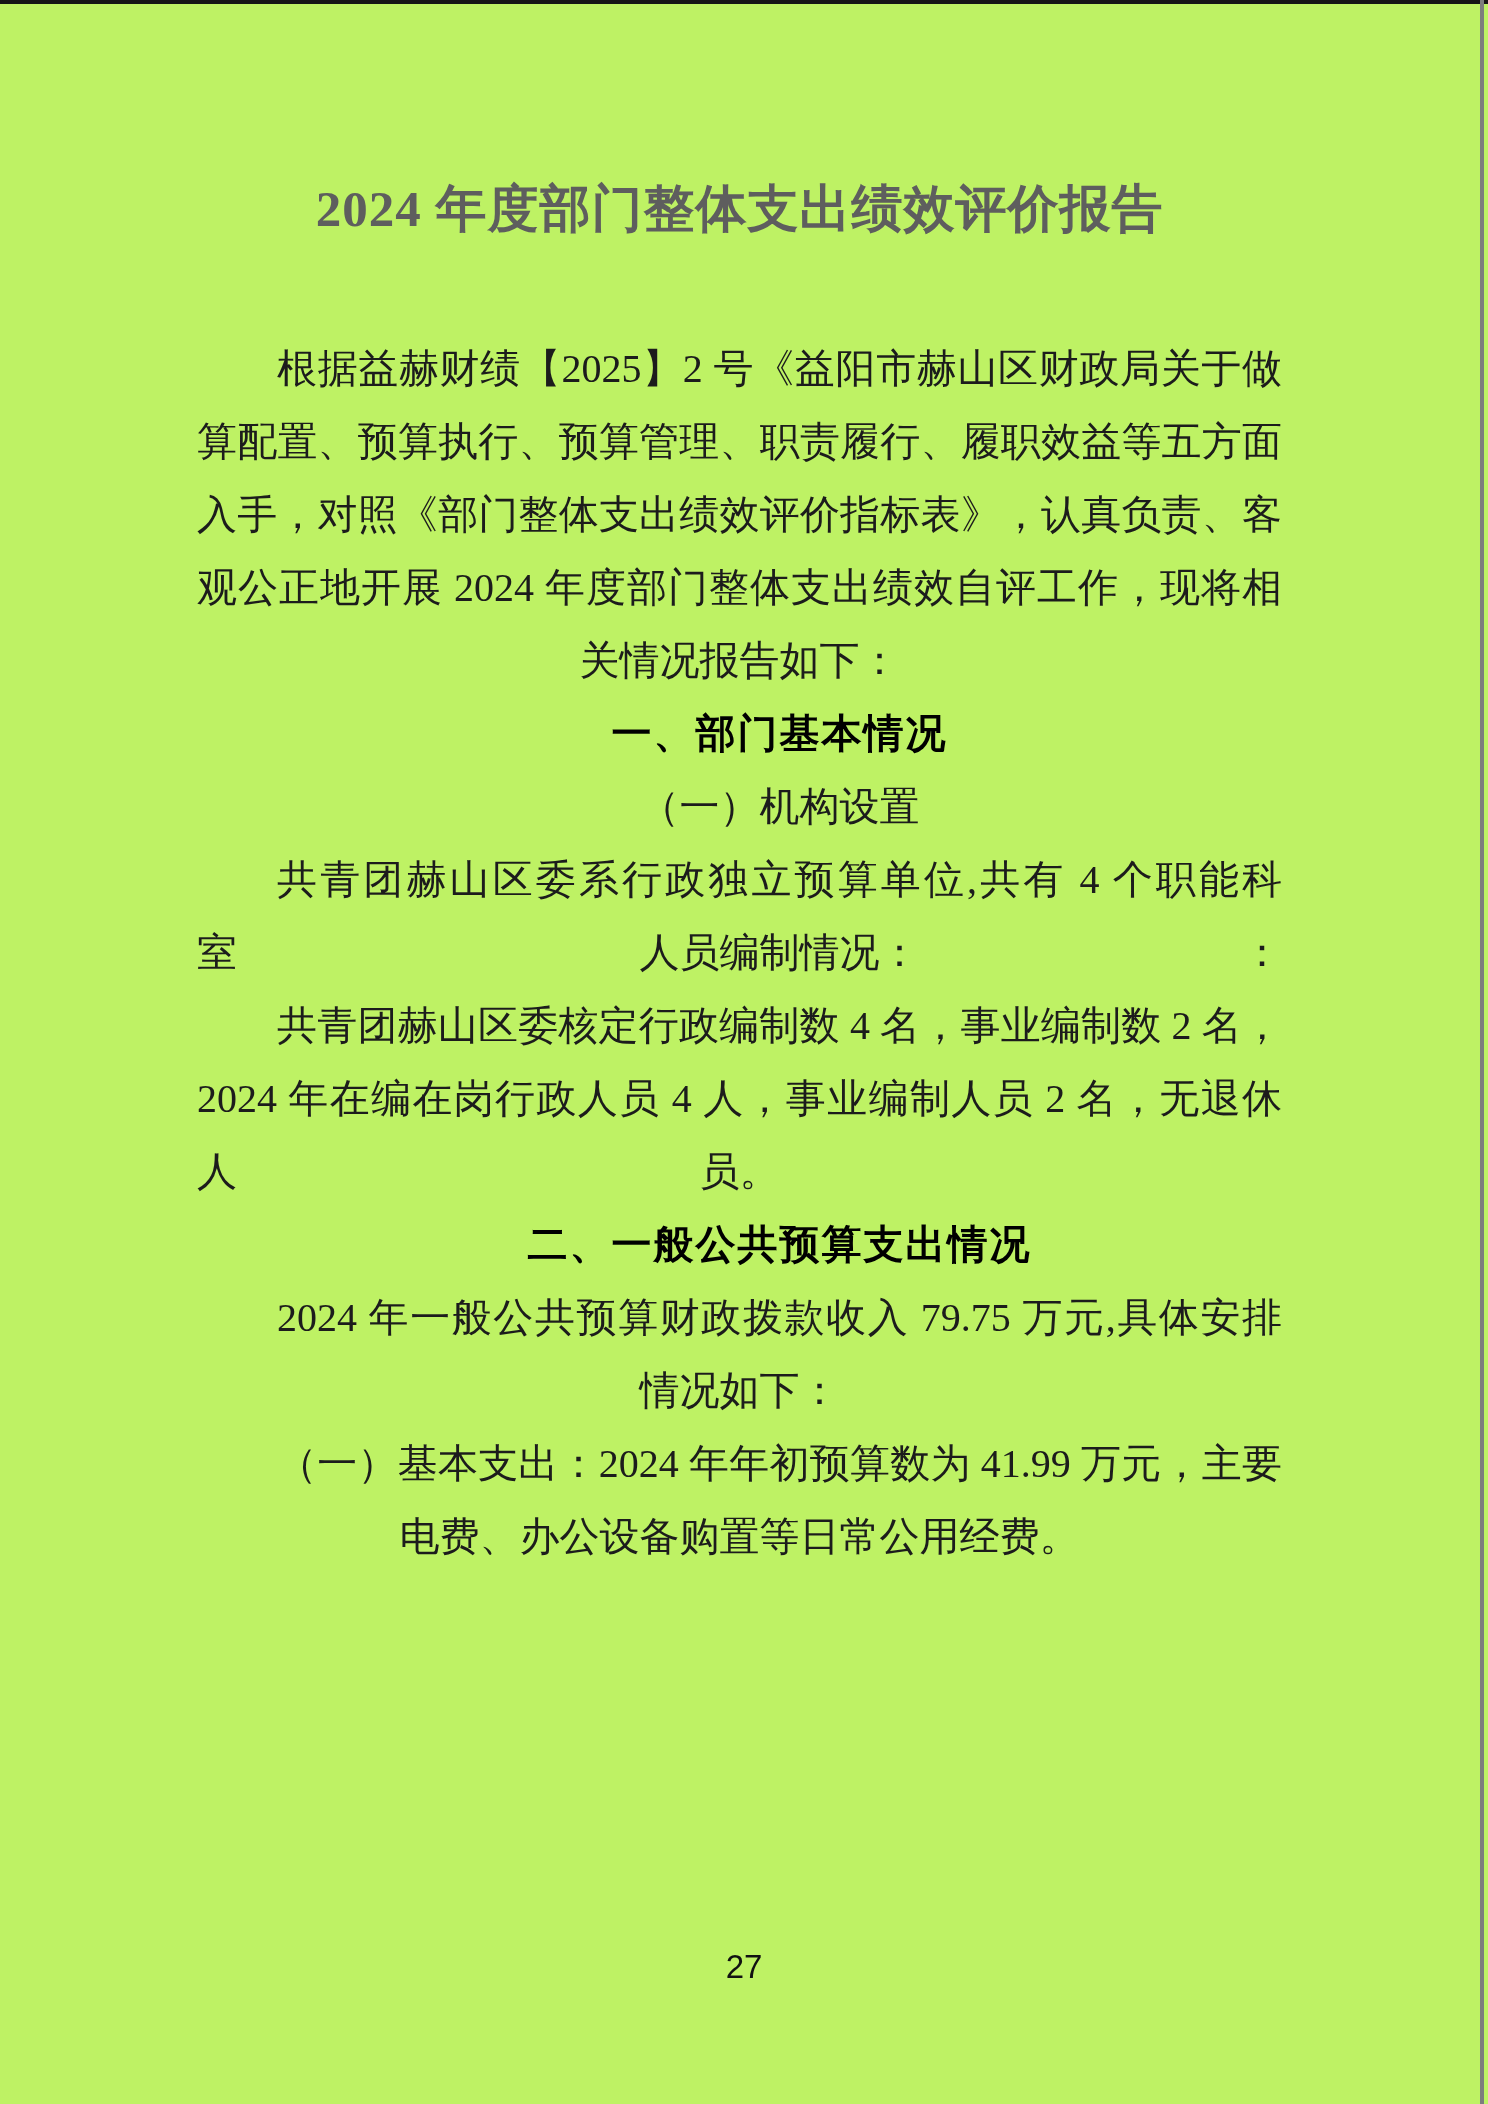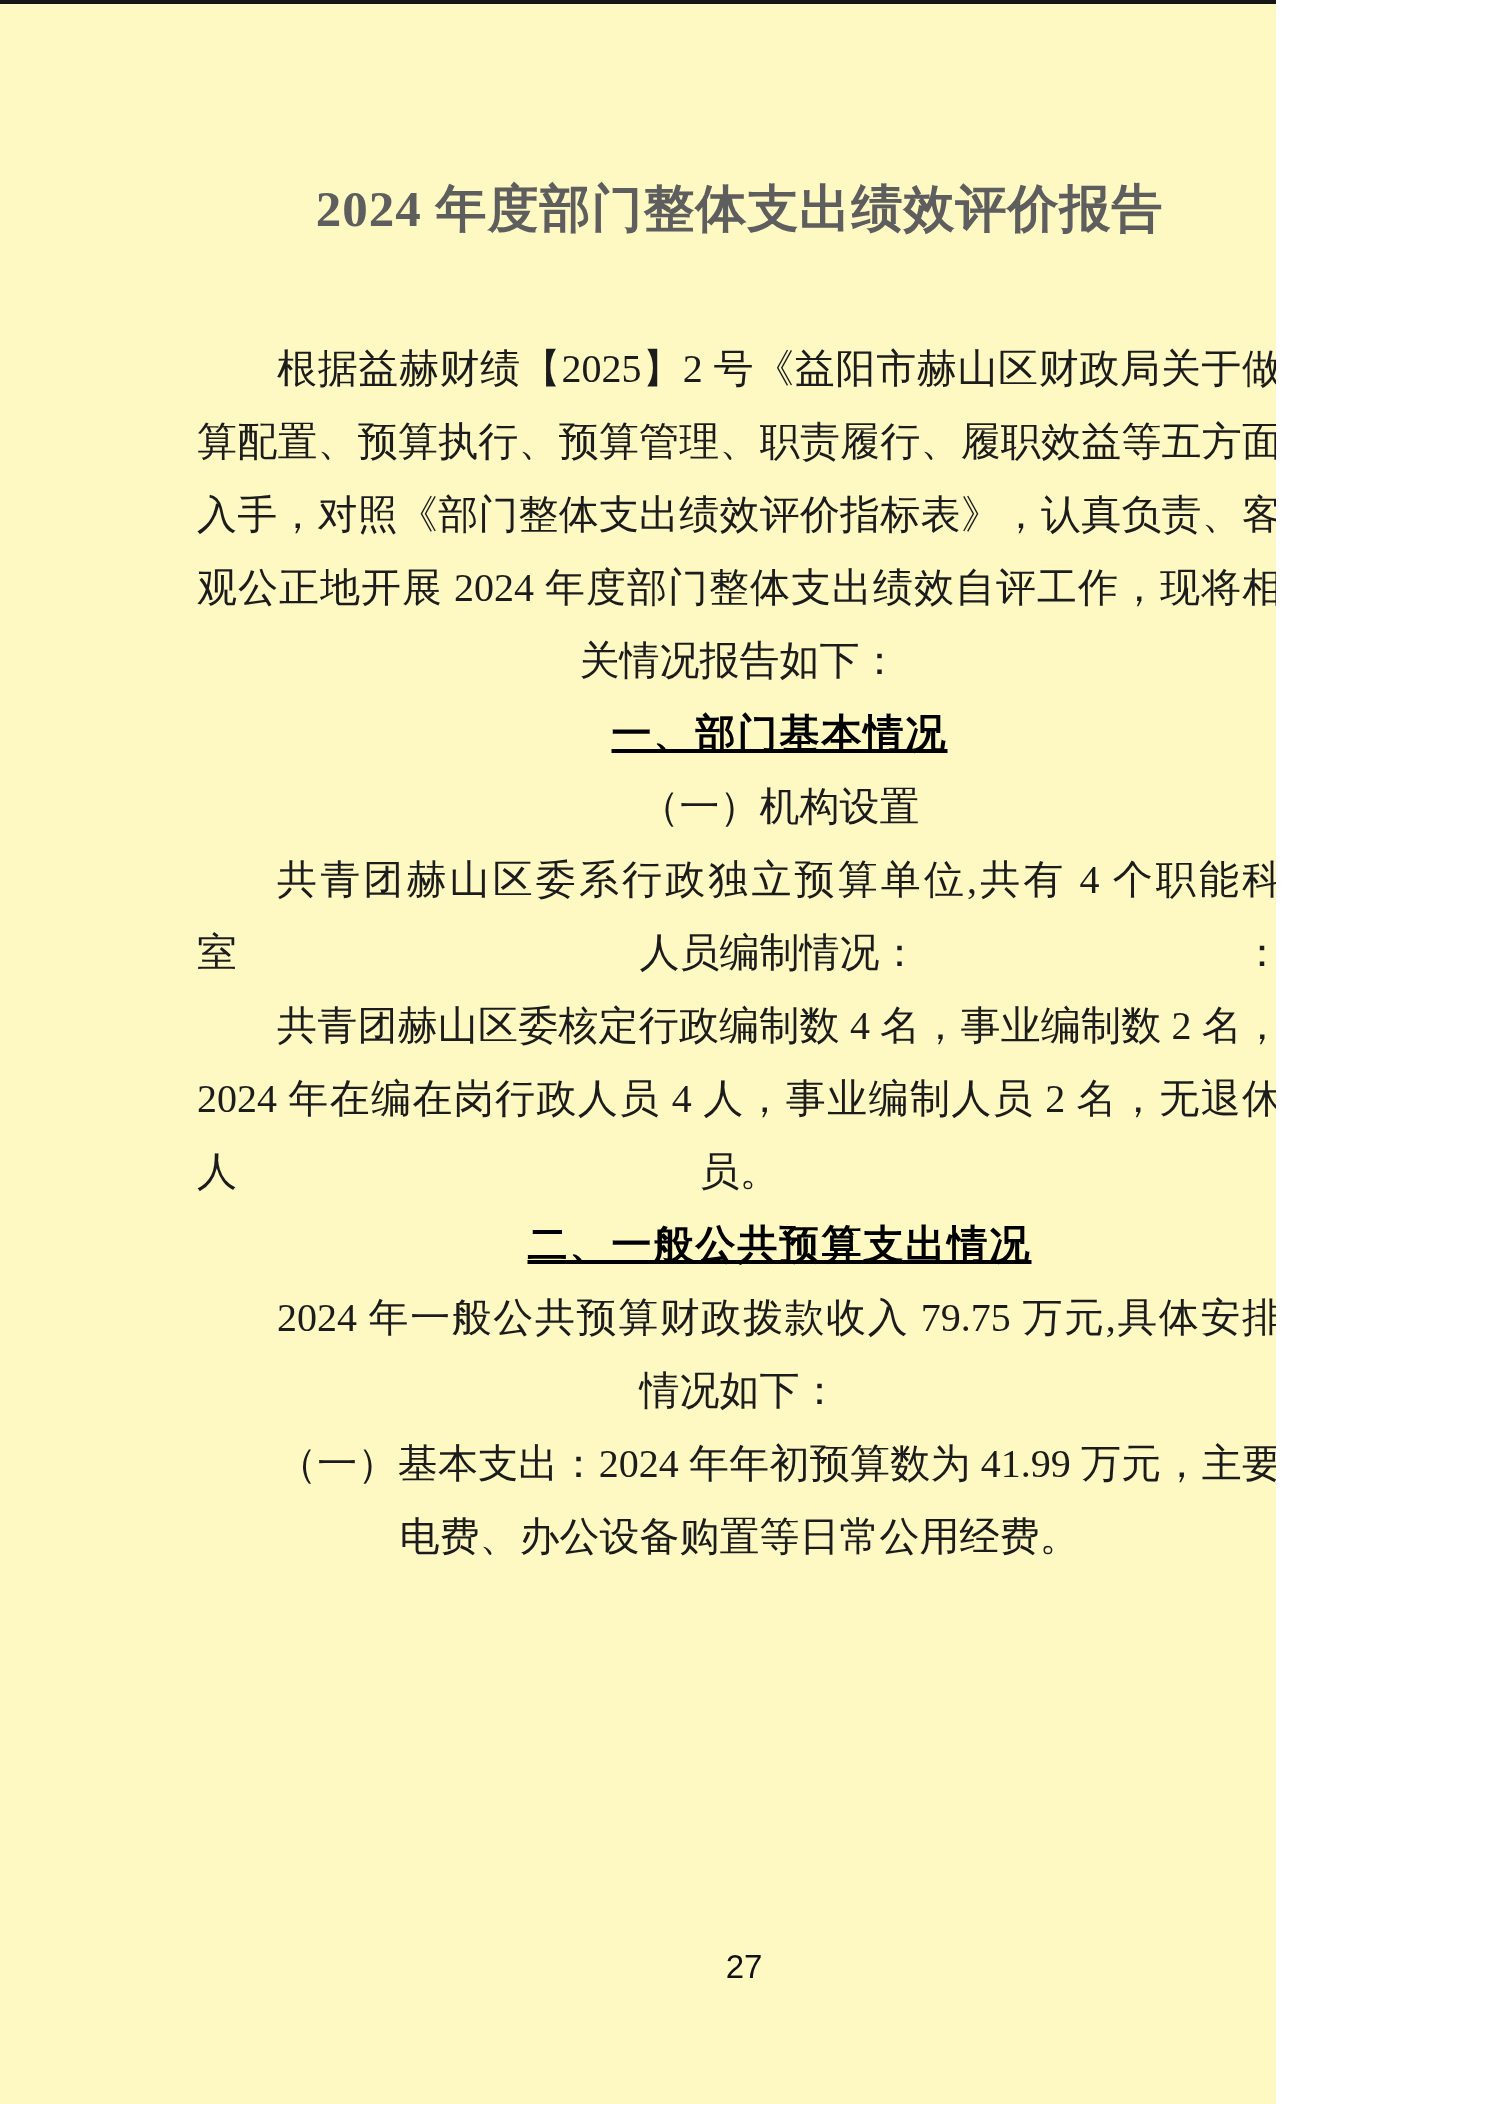--- a/index.html
+++ b/index.html
@@ -2,23 +2,23 @@
 <html><head>
 <meta charset="utf-8">
 <style>
   html, body {
     margin: 0;
     padding: 0;
     background: #ffffff;
   }
   .page {
     position: relative;
-    width: 1276px;
+    width: 1488px;
     height: 2104px;
-    background: #fef9c3;
+    background: #bef264;
     overflow: hidden;
     font-family: "Liberation Serif", "DejaVu Serif", serif;
   }
   
   .edge-top {
     position: absolute;
     top: 0; left: 0;
     width: 100%; height: 4px;
     background: #161616;
   }
@@ -59,21 +59,20 @@
     text-align-last: justify;
   }
   .line.indent {
     text-indent: 2em;
   }
   .line.heading {
     font-weight: 700;
     color: #000000;
     font-family: "Liberation Sans", "DejaVu Sans", sans-serif;
     letter-spacing: 2px;
-    text-decoration: underline;
   }
   .page-number {
     position: absolute;
     top: 1950px;
     left: 0;
     width: 1488px;
     text-align: center;
     font-size: 33px;
     line-height: 34px;
     color: #111111;

